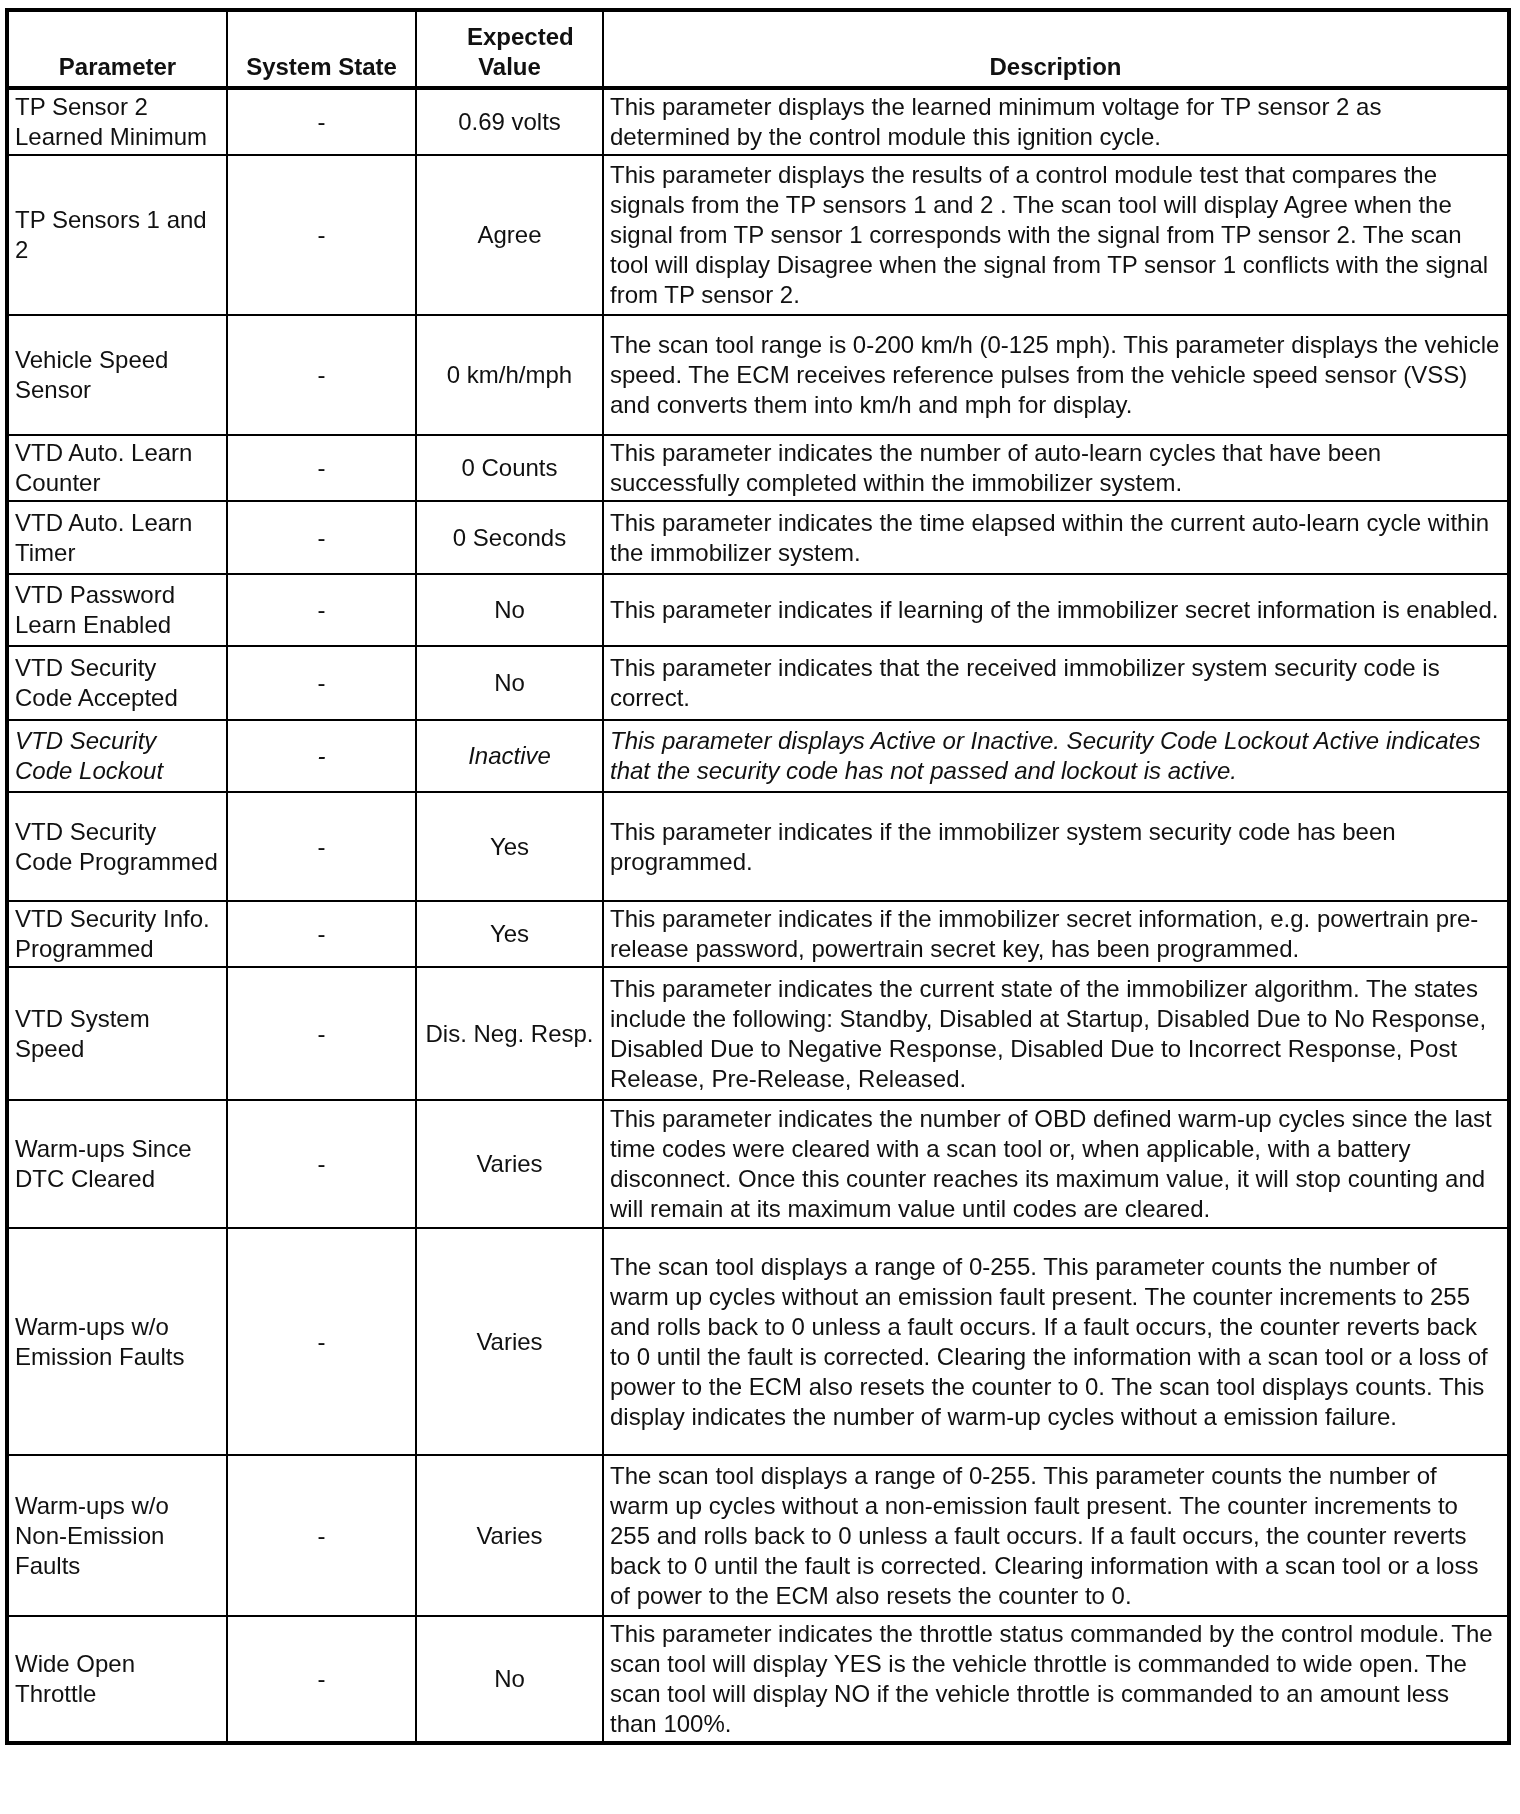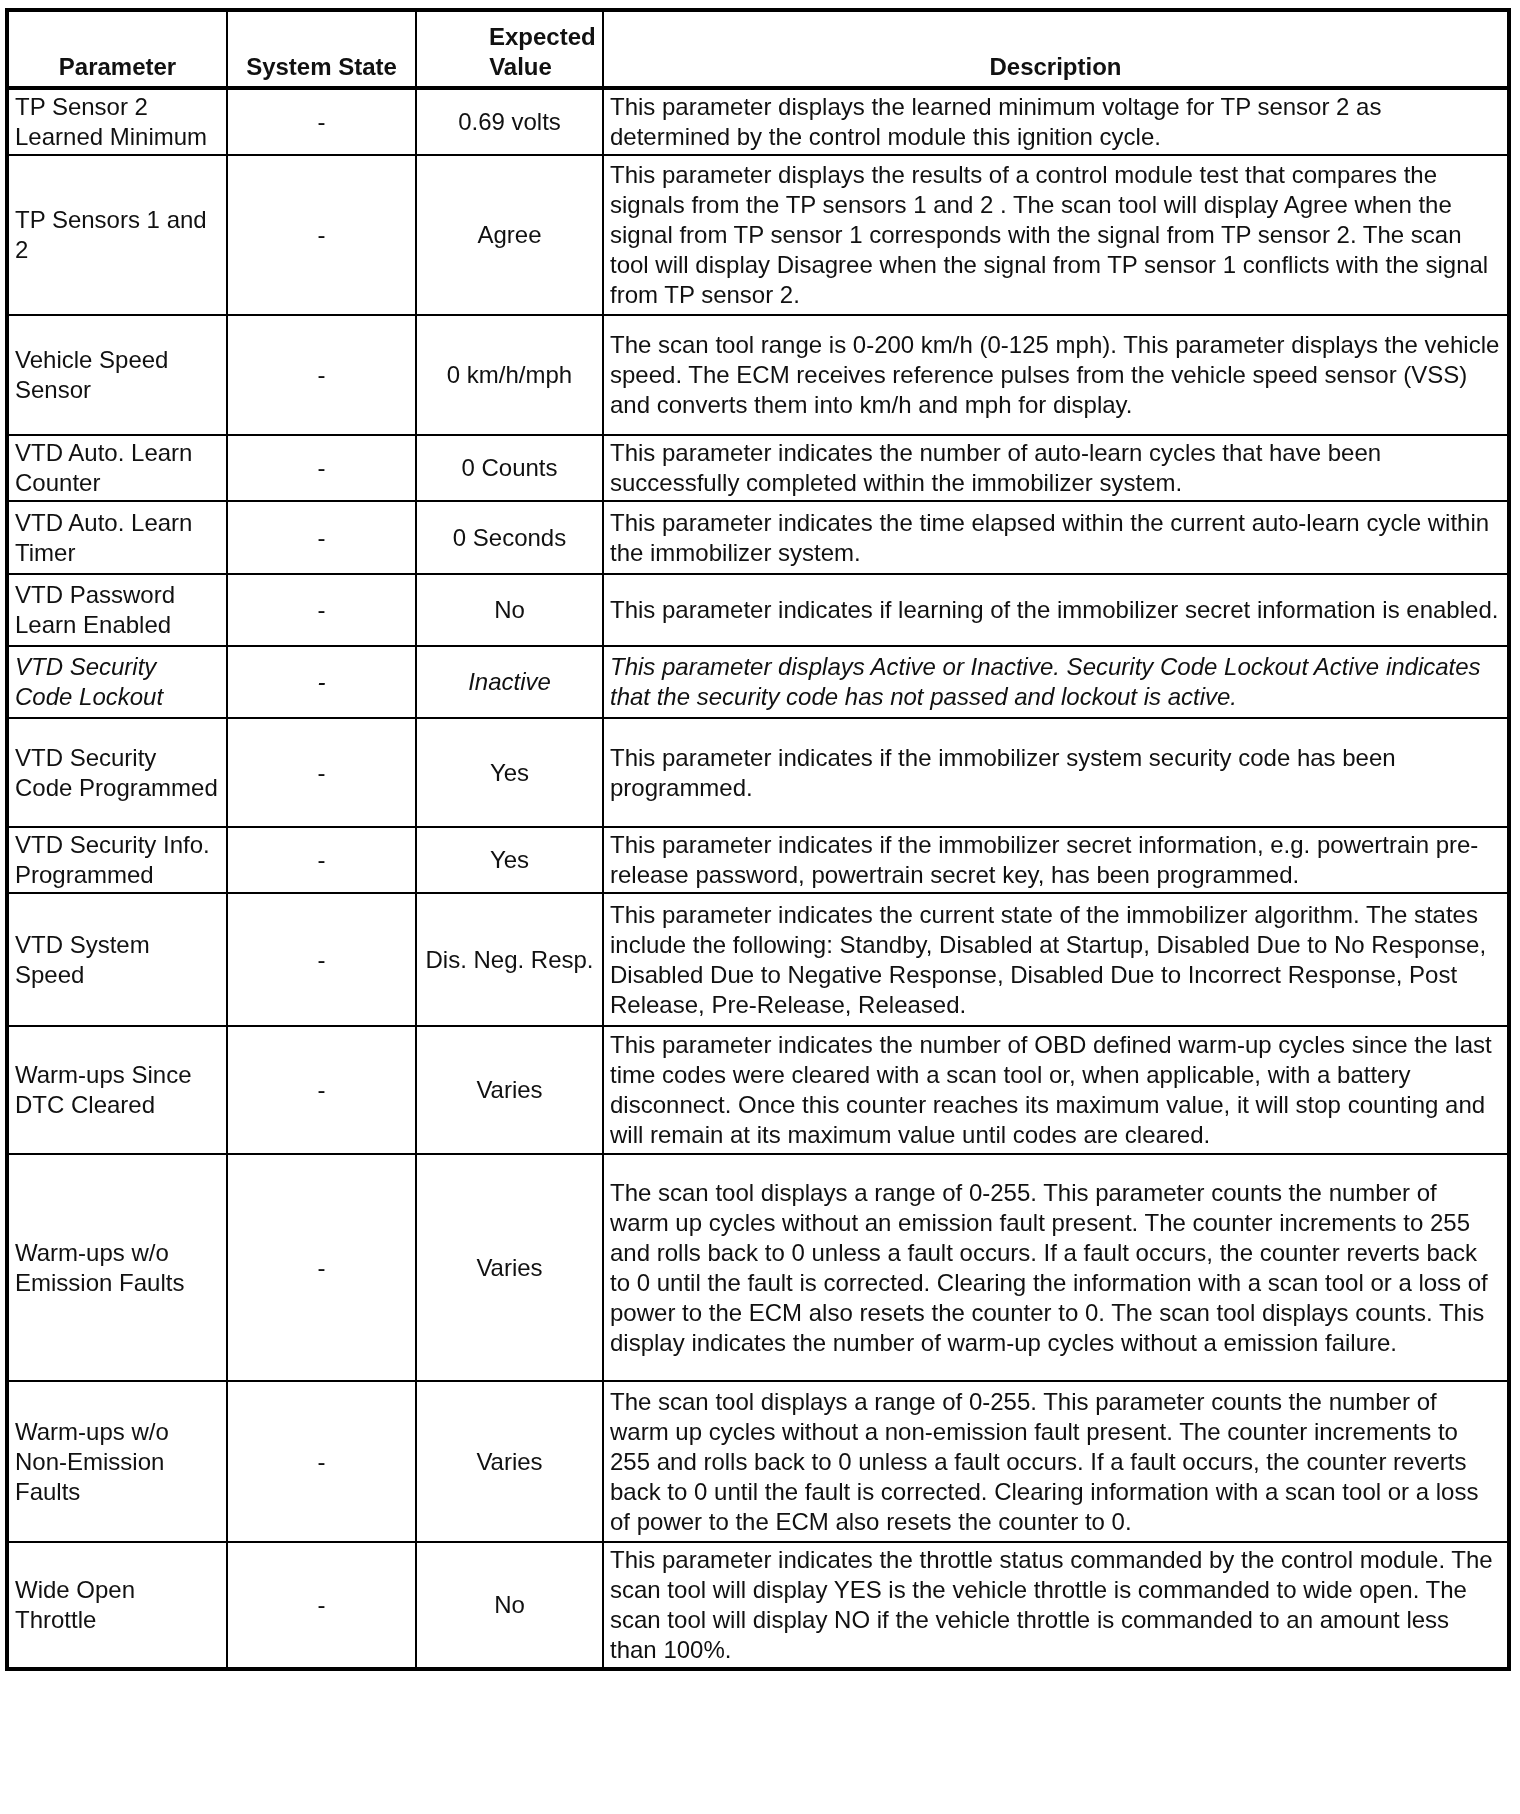--- a/index.html
+++ b/index.html
@@ -29,21 +29,21 @@
   <colgroup>
       <col class="c1">
       <col class="c2">
       <col class="c3">
       <col class="c4">
     </colgroup>
   <thead>
     <tr style="height:78px">
       <th>Parameter</th>
       <th>System State</th>
-      <th style="padding-left:72px;padding-right:50px">Expected Value</th>
+      <th style="padding-left:50px;padding-right:50px">Expected Value</th>
       <th>Description</th>
     </tr>
   </thead>
   <tbody id="tbody">
       <tr style="height: 63px;">
         <td class="param">TP Sensor 2 Learned Minimum</td>
         <td class="state">-</td>
         <td class="value">0.69 volts</td>
         <td class="desc">This parameter displays the learned minimum voltage for TP sensor 2 as determined by the control module this ignition cycle.</td>
       </tr>
@@ -69,20 +69,26 @@
         <td class="param">VTD Auto. Learn Timer</td>
         <td class="state">-</td>
         <td class="value">0 Seconds</td>
         <td class="desc">This parameter indicates the time elapsed within the current auto-learn cycle within the immobilizer system.</td>
       </tr>
       <tr style="height: 72px;">
         <td class="param">VTD Password Learn Enabled</td>
         <td class="state">-</td>
         <td class="value">No</td>
         <td class="desc">This parameter indicates if learning of the immobilizer secret information is enabled.</td>
+      </tr>
+      <tr style="height: 74px;">
+        <td class="param">VTD Security Code Accepted</td>
+        <td class="state">-</td>
+        <td class="value">No</td>
+        <td class="desc">This parameter indicates that the received immobilizer system security code is correct.</td>
       </tr>
       <tr style="height: 72px; font-style: italic;">
         <td class="param">VTD Security Code Lockout</td>
         <td class="state">-</td>
         <td class="value">Inactive</td>
         <td class="desc">This parameter displays Active or Inactive. Security Code Lockout Active indicates that the security code has not passed and lockout is active.</td>
       </tr>
       <tr style="height: 109px;">
         <td class="param">VTD Security Code Programmed</td>
         <td class="state">-</td>

